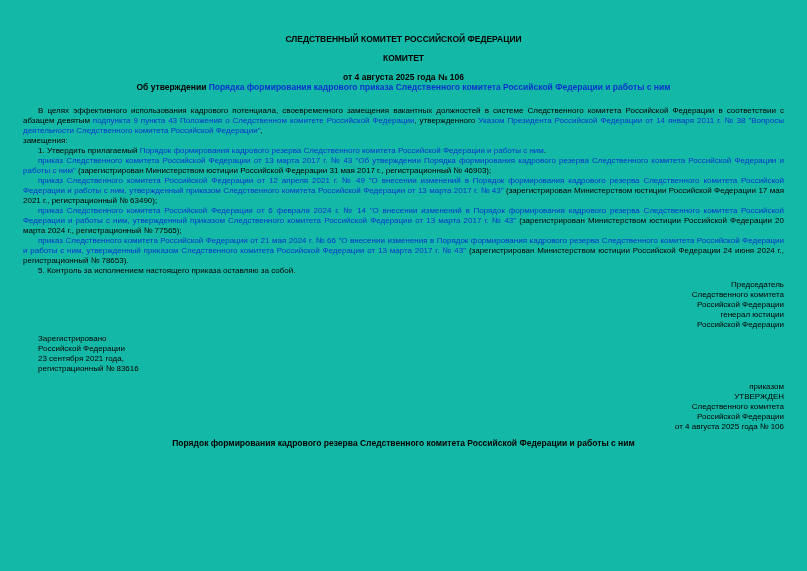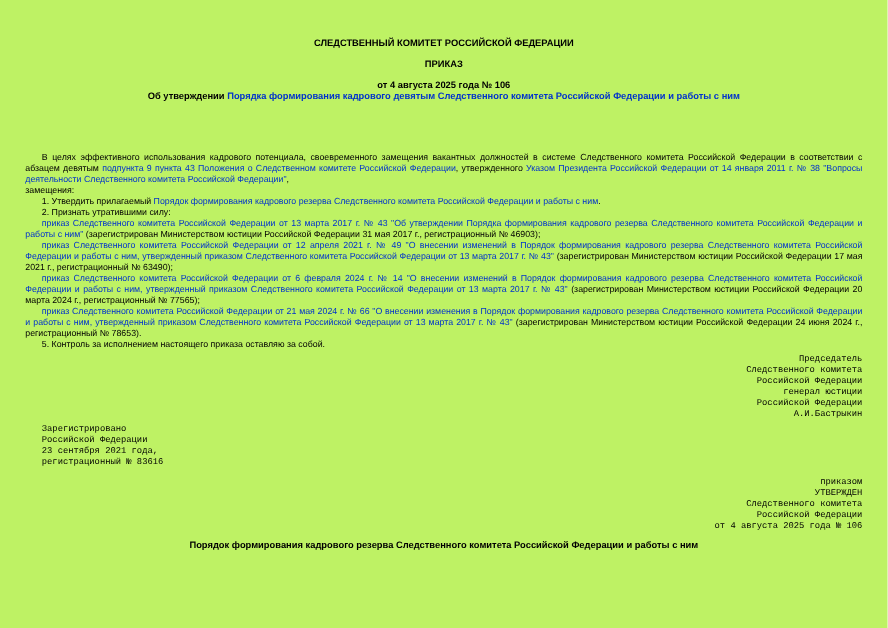--- a/index.html
+++ b/index.html
@@ -1,86 +1,84 @@
 <!DOCTYPE html>
 <html><head>
 <meta charset="utf-8">
 <style>
   * { box-sizing: border-box; }
   html, body { margin: 0; padding: 0; background: #fff; }
   .page {
     position: relative;
     width: 807px;
     height: 571px;
-    background: #bef264;
+    background: #14b8a6;
     font-family: "Liberation Sans", sans-serif;
     font-size: 8px;
     line-height: 10px;
     color: #000000;
     padding: 34px 23px 0 23px;
     overflow: hidden;
   }
   .doc-header p {
     margin: 0;
     text-align: center;
     font-weight: bold;
     font-size: 8.5px;
     line-height: 10px;
   }
   .doc-header .gap-s { margin-top: 9px; }
   .doc-title { margin-top: 19px; }
-  .doc-body { margin-top: 46px; text-align: justify; }
+  .doc-body { margin-top: 14px; text-align: justify; }
   .para { margin: 0; }
   .para.indent { text-indent: 15px; }
   a.doc-link { color: #0033cc; text-decoration: none; cursor: pointer; }
-  .block { margin: 0; font-family: Liberation Mono, monospace; }
+  .block { margin: 0; }
   .block div { line-height: 10px; }
   .right { text-align: right; }
   .sig-block { margin-top: 4px; }
   .reg-block { margin-top: 4px; padding-left: 15px; }
   .appr-block { margin-top: 8px; }
   .annex-title {
     margin: 6px 0 0 0;
     text-align: center;
     font-weight: bold;
     font-size: 8.5px;
     line-height: 11px;
   }
 </style>
 </head>
 <body>
 
 <div class="page">
 
   <div class="doc-header">
     <p>СЛЕДСТВЕННЫЙ КОМИТЕТ РОССИЙСКОЙ ФЕДЕРАЦИИ</p>
-    <p class="gap-s">ПРИКАЗ</p>
+    <p class="gap-s">КОМИТЕТ</p>
     <p class="gap-s">от 4 августа 2025 года № 106</p>
-    <p class="doc-title"><span>Об утверждении </span><a class="doc-link">Порядка формирования кадрового девятым Следственного комитета Российской Федерации и работы с ним</a></p>
+    <p class="doc-title"><span>Об утверждении </span><a class="doc-link">Порядка формирования кадрового приказа Следственного комитета Российской Федерации и работы с ним</a></p>
   </div>
 
   <div class="doc-body" id="doc-body">
       <p class="para indent"><span>В целях эффективного использования кадрового потенциала, своевременного замещения вакантных должностей в системе Следственного комитета Российской Федерации в соответствии с абзацем девятым </span><a class="doc-link">подпункта 9 пункта 43 Положения о Следственном комитете Российской Федерации</a><span>, утвержденного </span><a class="doc-link">Указом Президента Российской Федерации от 14 января 2011 г. № 38 "Вопросы деятельности Следственного комитета Российской Федерации"</a><span>,</span></p>
       <p class="para"><span>замещения:</span></p>
       <p class="para indent"><span>1. Утвердить прилагаемый </span><a class="doc-link">Порядок формирования кадрового резерва Следственного комитета Российской Федерации и работы с ним</a><span>.</span></p>
-      <p class="para indent"><span>2. Признать утратившими силу:</span></p>
       <p class="para indent"><a class="doc-link">приказ Следственного комитета Российской Федерации от 13 марта 2017 г. № 43 "Об утверждении Порядка формирования кадрового резерва Следственного комитета Российской Федерации и работы с ним"</a><span> (зарегистрирован Министерством юстиции Российской Федерации 31 мая 2017 г., регистрационный № 46903);</span></p>
       <p class="para indent"><a class="doc-link">приказ Следственного комитета Российской Федерации от 12 апреля 2021 г. № 49 "О внесении изменений в Порядок формирования кадрового резерва Следственного комитета Российской Федерации и работы с ним, утвержденный приказом Следственного комитета Российской Федерации от 13 марта 2017 г. № 43"</a><span> (зарегистрирован Министерством юстиции Российской Федерации 17 мая 2021 г., регистрационный № 63490);</span></p>
       <p class="para indent"><a class="doc-link">приказ Следственного комитета Российской Федерации от 6 февраля 2024 г. № 14 "О внесении изменений в Порядок формирования кадрового резерва Следственного комитета Российской Федерации и работы с ним, утвержденный приказом Следственного комитета Российской Федерации от 13 марта 2017 г. № 43"</a><span> (зарегистрирован Министерством юстиции Российской Федерации 20 марта 2024 г., регистрационный № 77565);</span></p>
       <p class="para indent"><a class="doc-link">приказ Следственного комитета Российской Федерации от 21 мая 2024 г. № 66 "О внесении изменения в Порядок формирования кадрового резерва Следственного комитета Российской Федерации и работы с ним, утвержденный приказом Следственного комитета Российской Федерации от 13 марта 2017 г. № 43"</a><span> (зарегистрирован Министерством юстиции Российской Федерации 24 июня 2024 г., регистрационный № 78653).</span></p>
       <p class="para indent"><span>5. Контроль за исполнением настоящего приказа оставляю за собой.</span></p>
     </div>
 
   <div class="block right sig-block" id="signature-block">
       <div>Председатель</div>
       <div>Следственного комитета</div>
       <div>Российской Федерации</div>
       <div>генерал юстиции</div>
       <div>Российской Федерации</div>
-      <div>А.И.Бастрыкин</div>
     </div>
 
   <div class="block reg-block" id="registration-block">
       <div>Зарегистрировано</div>
       <div>Российской Федерации</div>
       <div>23 сентября 2021 года,</div>
       <div>регистрационный № 83616</div>
     </div>
 
   <div class="block right appr-block" id="approved-block">

